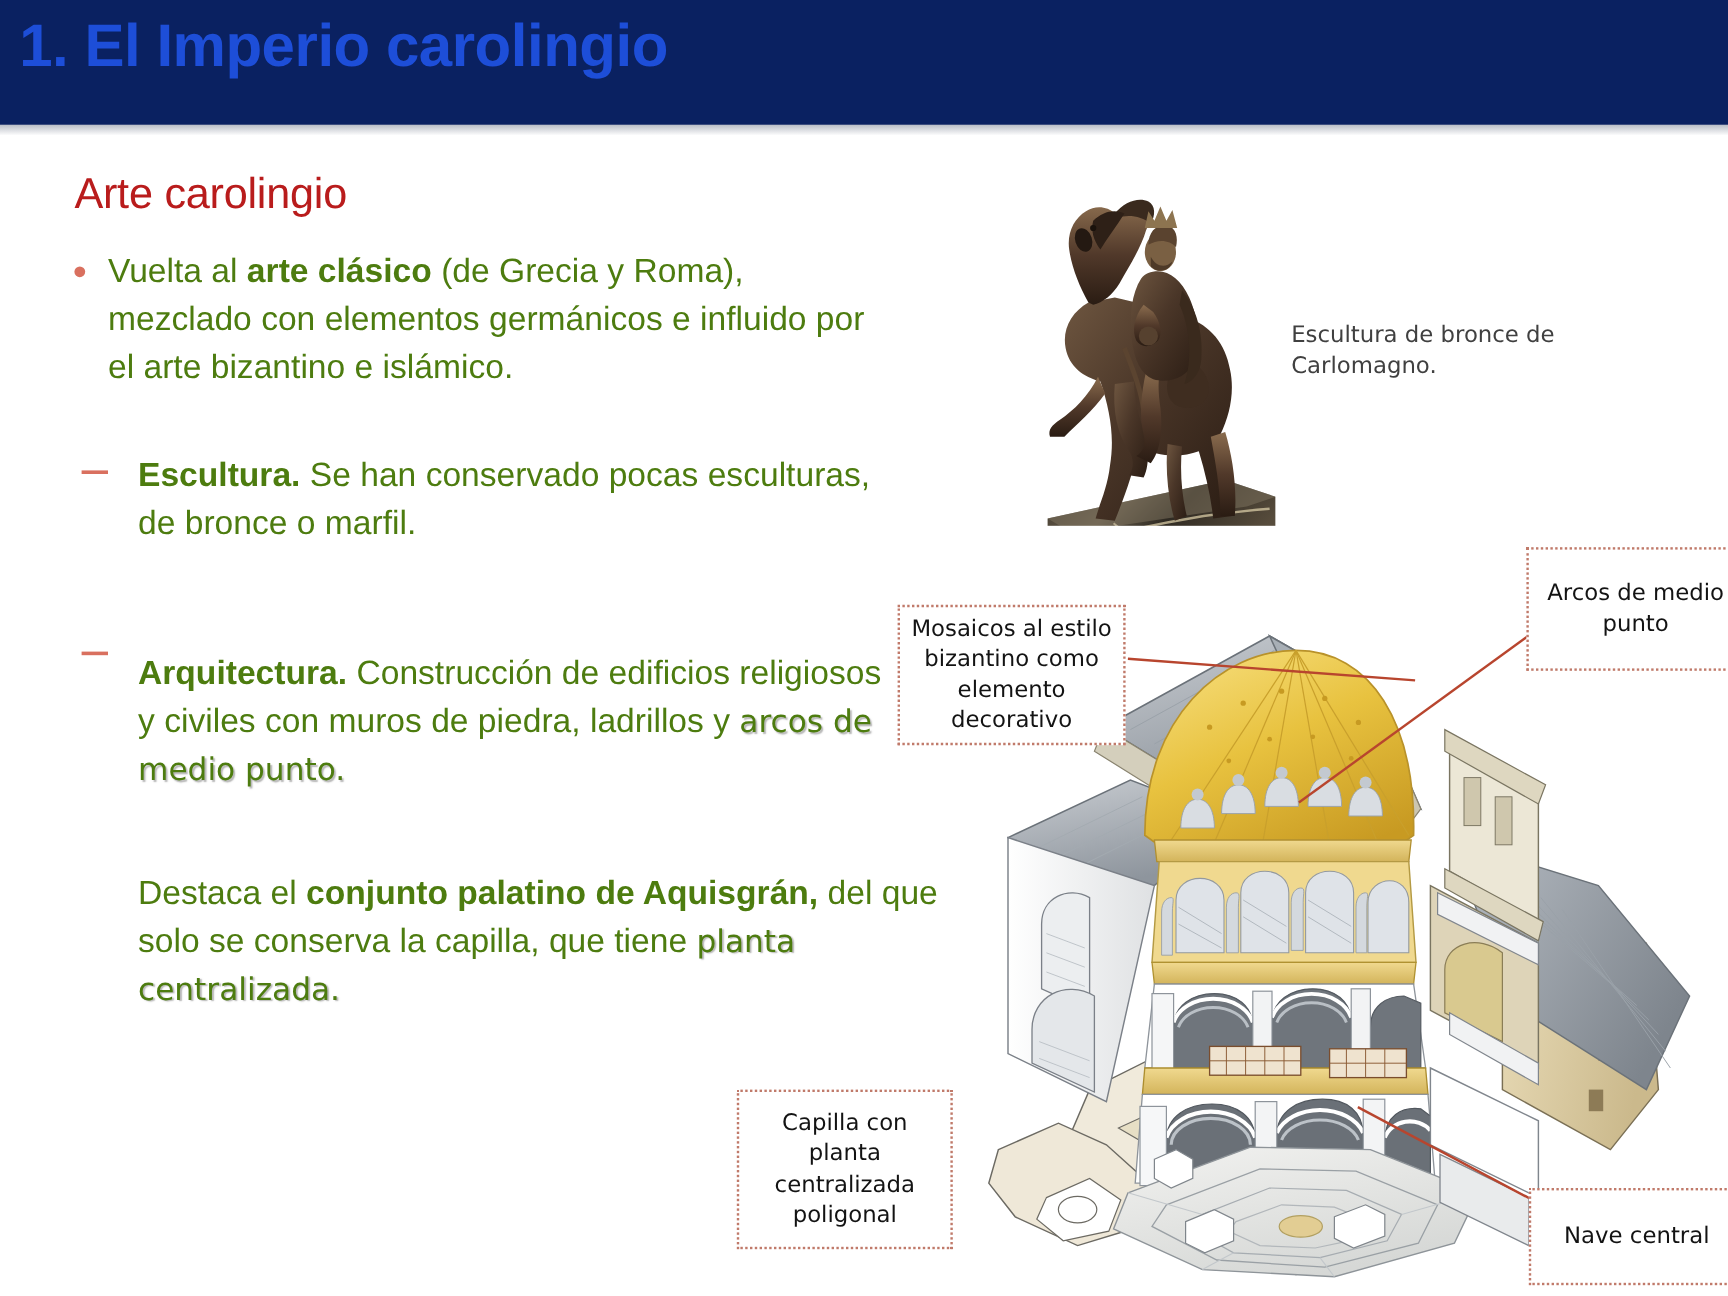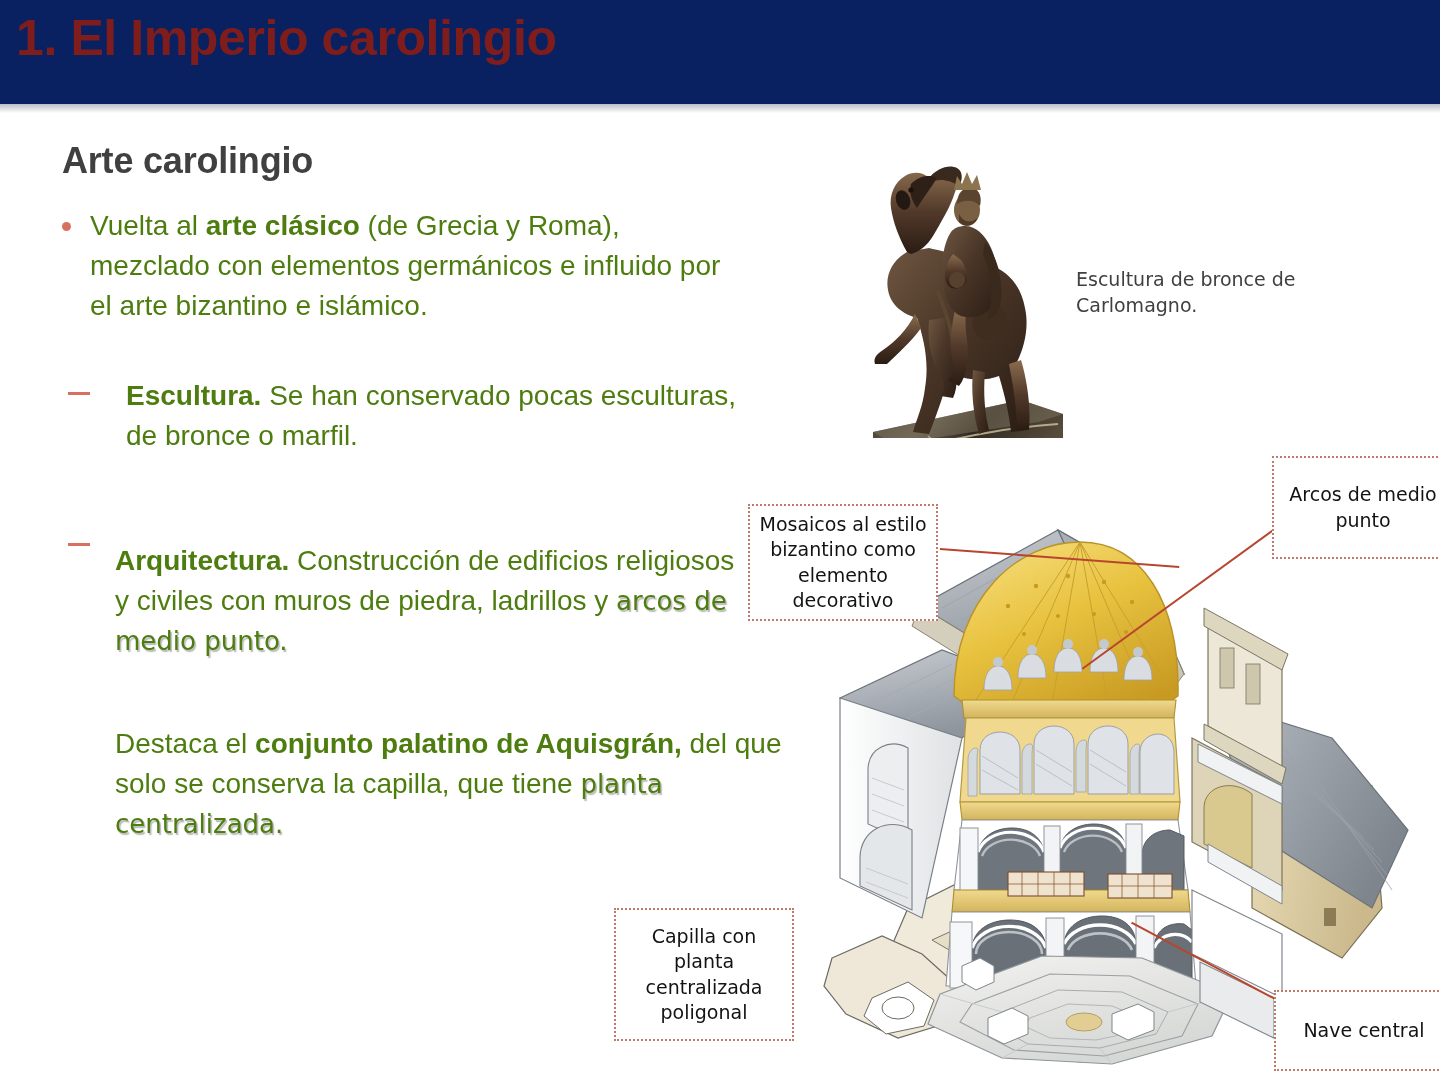--- a/index.html
+++ b/index.html
@@ -5,38 +5,38 @@
   html,body{margin:0;padding:0;background:#fff;}
   body{width:1440px;height:1080px;overflow:hidden;position:relative;
        font-family:"Liberation Sans",sans-serif;color:#111;}
 
   
   .header-band{position:absolute;left:0;top:0;width:1440px;height:104px;
      background:#0a2161;}
   .header-shadow{position:absolute;left:0;top:104px;width:1440px;height:9px;
      background:linear-gradient(to bottom,rgba(90,100,120,.42),rgba(255,255,255,0));}
   .header-title{position:absolute;left:16px;top:12px;width:1000px;
-     color:#7f1d1d;font-size:50px;font-weight:bold;letter-spacing:-.4px;
+     color:#1d4ed8;font-size:50px;font-weight:bold;letter-spacing:-.4px;
      line-height:1.06;white-space:nowrap;}
 
   
-  .subtitle{position:absolute;left:62px;top:140px;color:#404040;
-     font-size:36px;font-weight:bold;letter-spacing:-.2px;}
+  .subtitle{position:absolute;left:62px;top:140px;color:#b91c1c;
+     font-size:36px;font-weight:normal;letter-spacing:-.2px;}
 
   .block{position:absolute;font-size:28px;line-height:1.42;color:#4d7c0f;}
   .block b{font-weight:bold;}
   .shadowtxt{font-family:"DejaVu Sans",sans-serif;font-size:26px;
      text-shadow:1.5px 1.5px 1.2px rgba(120,120,120,.55);}
 
   .bullet-dot{position:absolute;left:62px;width:9px;height:9px;border-radius:50%;
      background:#d9705f;}
   .bullet-dash{position:absolute;left:68px;width:22px;height:3px;background:#d9705f;}
 
   #b1{left:90px;top:206px;width:640px;}
-  #b2{left:115px;top:376px;width:620px;margin-left:11px;}
+  #b2{left:115px;top:376px;width:620px;}
   #b3{left:115px;top:527px;width:640px;margin-top:14px;}
   #b4{left:115px;top:724px;width:680px;}
 
   
   .fig-caption{position:absolute;left:1076px;top:266px;width:270px;
      font-size:19px;line-height:1.38;color:#404040;
      font-family:"DejaVu Sans",sans-serif;}
 
   
   .callout{position:absolute;border:2px dotted #c07a6a;background:#fff;

